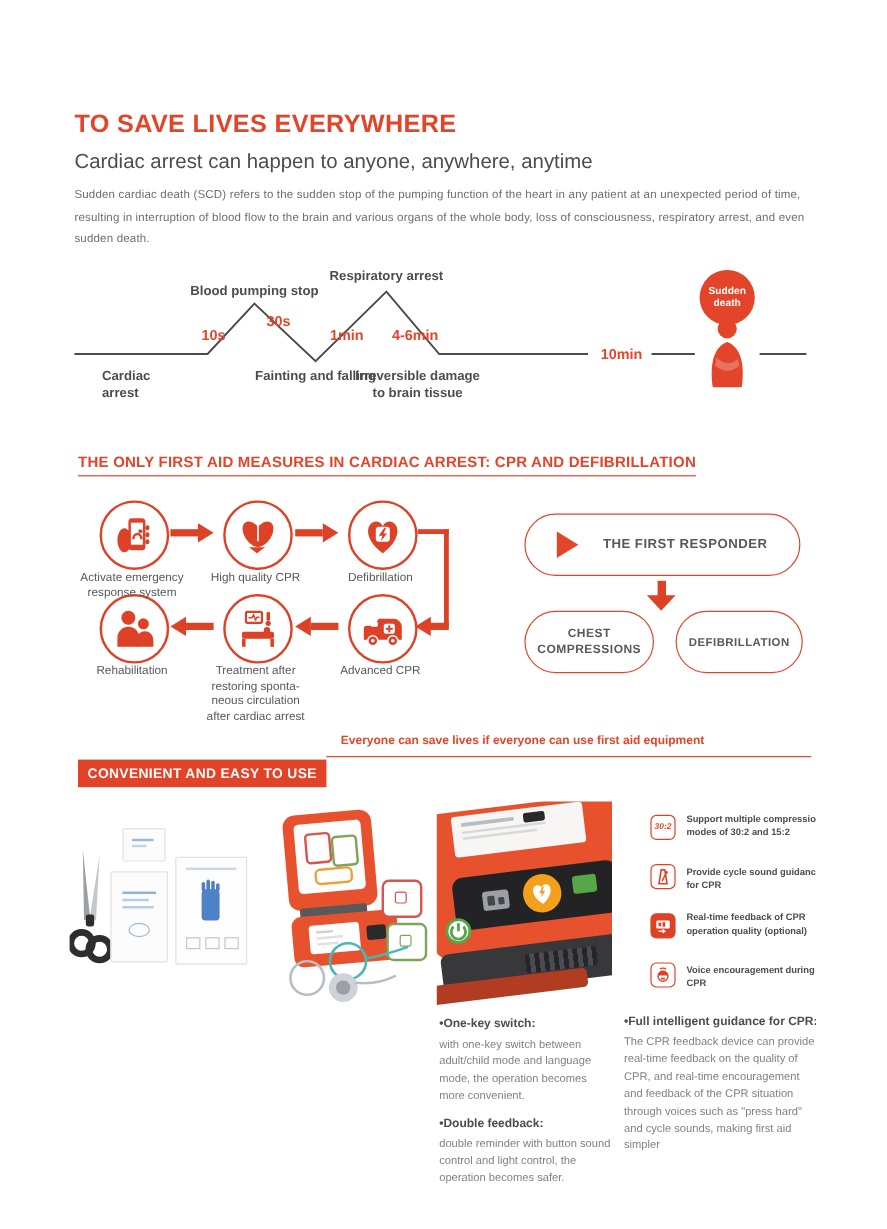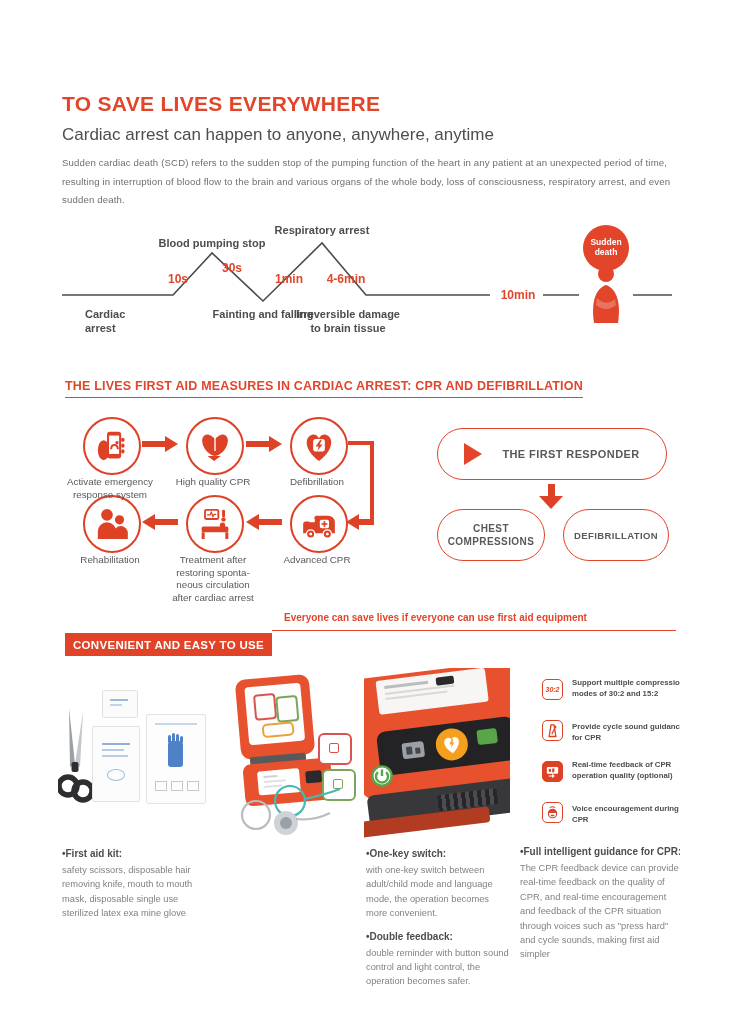--- a/index.html
+++ b/index.html
@@ -84,21 +84,21 @@
     <div class="abs sd-badge pre" style="left:583px;top:193px;">Sudden
 death</div>
     <svg class="abs" style="left:584px;top:233px;" width="44" height="58" viewBox="0 0 44 58">
       <circle cx="22" cy="9" r="8" fill="#e2452a"></circle>
       <path d="M10,58 C7,38 11,24 22,20 C33,24 37,38 34,58 Z" fill="#e2452a"></path>
       <path d="M13,33 q9,9 18,1 l1,6 q-10,8 -20,0 z" fill="#ffffff" opacity="0.25"></path>
     </svg>
   </div>
 
   <div class="abs" style="left:65px;top:344px;">
-    <span class="sec-title">THE LIVES FIRST AID MEASURES IN CARDIAC ARREST: CPR AND DEFIBRILLATION</span>
+    <span class="sec-title">THE ONLY FIRST AID MEASURES IN CARDIAC ARREST: CPR AND DEFIBRILLATION</span>
   </div>
 
   <div>
     <div class="abs step-circle" style="left:83px;top:385px;">
       <svg width="40" height="40" viewBox="0 0 48 48">
         <ellipse cx="14" cy="29" rx="7" ry="12" fill="#dd4227"></ellipse>
         <rect x="18" y="7" width="17" height="32" rx="3.5" fill="#dd4227"></rect>
         <rect x="20.5" y="11.5" width="12" height="22" fill="#ffffff"></rect>
         <path d="M23,28 c0,-7 8,-7 8,0" fill="none" stroke="#dd4227" stroke-width="2.4"></path>
         <circle cx="30" cy="20" r="2" fill="#dd4227"></circle>
@@ -336,24 +336,20 @@
       <svg width="15" height="15" viewBox="0 0 20 20">
         <circle cx="10" cy="11.5" r="5.5" fill="none" stroke="#dd4227" stroke-width="1.6"></circle>
         <path d="M4.5,10.5 a5.5,5.5 0 0 1 11,0 z" fill="#dd4227"></path>
         <path d="M6.5,3.5 q3.5,-2.5 7,0" fill="none" stroke="#dd4227" stroke-width="1.4"></path>
         <rect x="7.5" y="13" width="5" height="2" rx="1" fill="#dd4227"></rect>
       </svg>
     </div>
     <div class="abs ftext" style="left:572px;top:772px;width:122px;">Voice encouragement during CPR</div>
   </div>
 
-  <div class="abs" style="left:62px;top:816px;width:140px;">
-    <div class="bullet-h">•First aid kit:</div>
-    <div class="bullet-b">safety scissors, disposable hair removing knife, mouth to mouth mask, disposable single use sterilized latex exa mine glove</div>
-  </div>
 
 
   <div class="abs" style="left:366px;top:816px;width:144px;">
     <div>
       <div class="bullet-h">•One-key switch:</div>
       <div class="bullet-b">with one-key switch between adult/child mode and language mode, the operation becomes more convenient.</div>
     </div>
     <div style="margin-top:10px;">
       <div class="bullet-h">•Double feedback:</div>
       <div class="bullet-b">double reminder with button sound control and light control, the operation becomes safer.</div>

